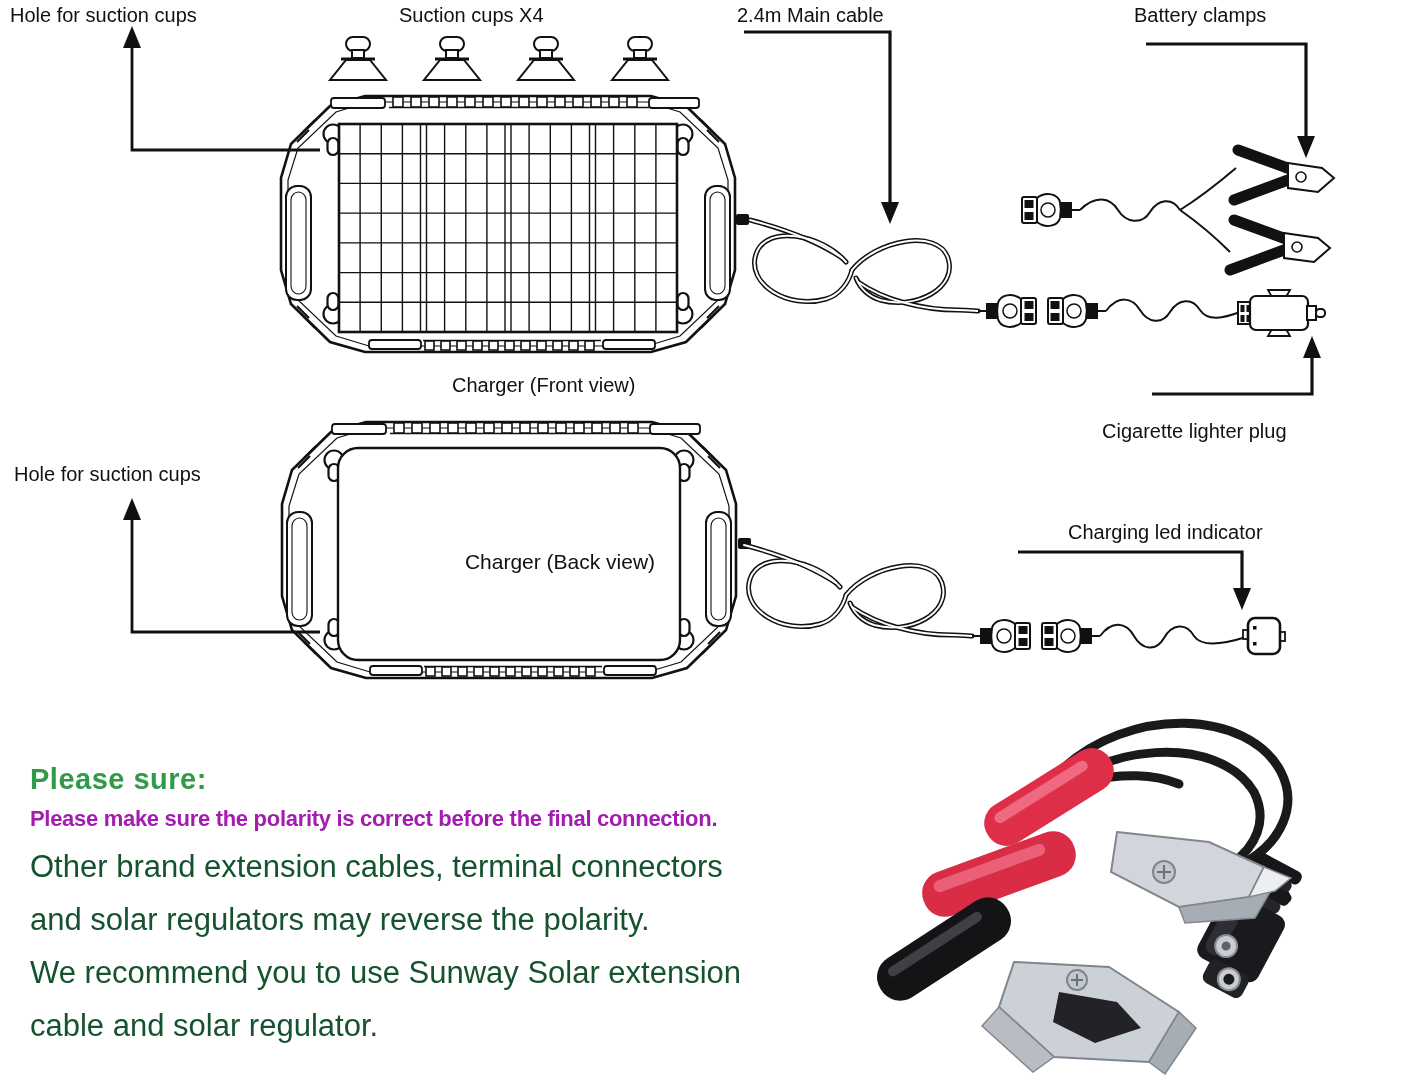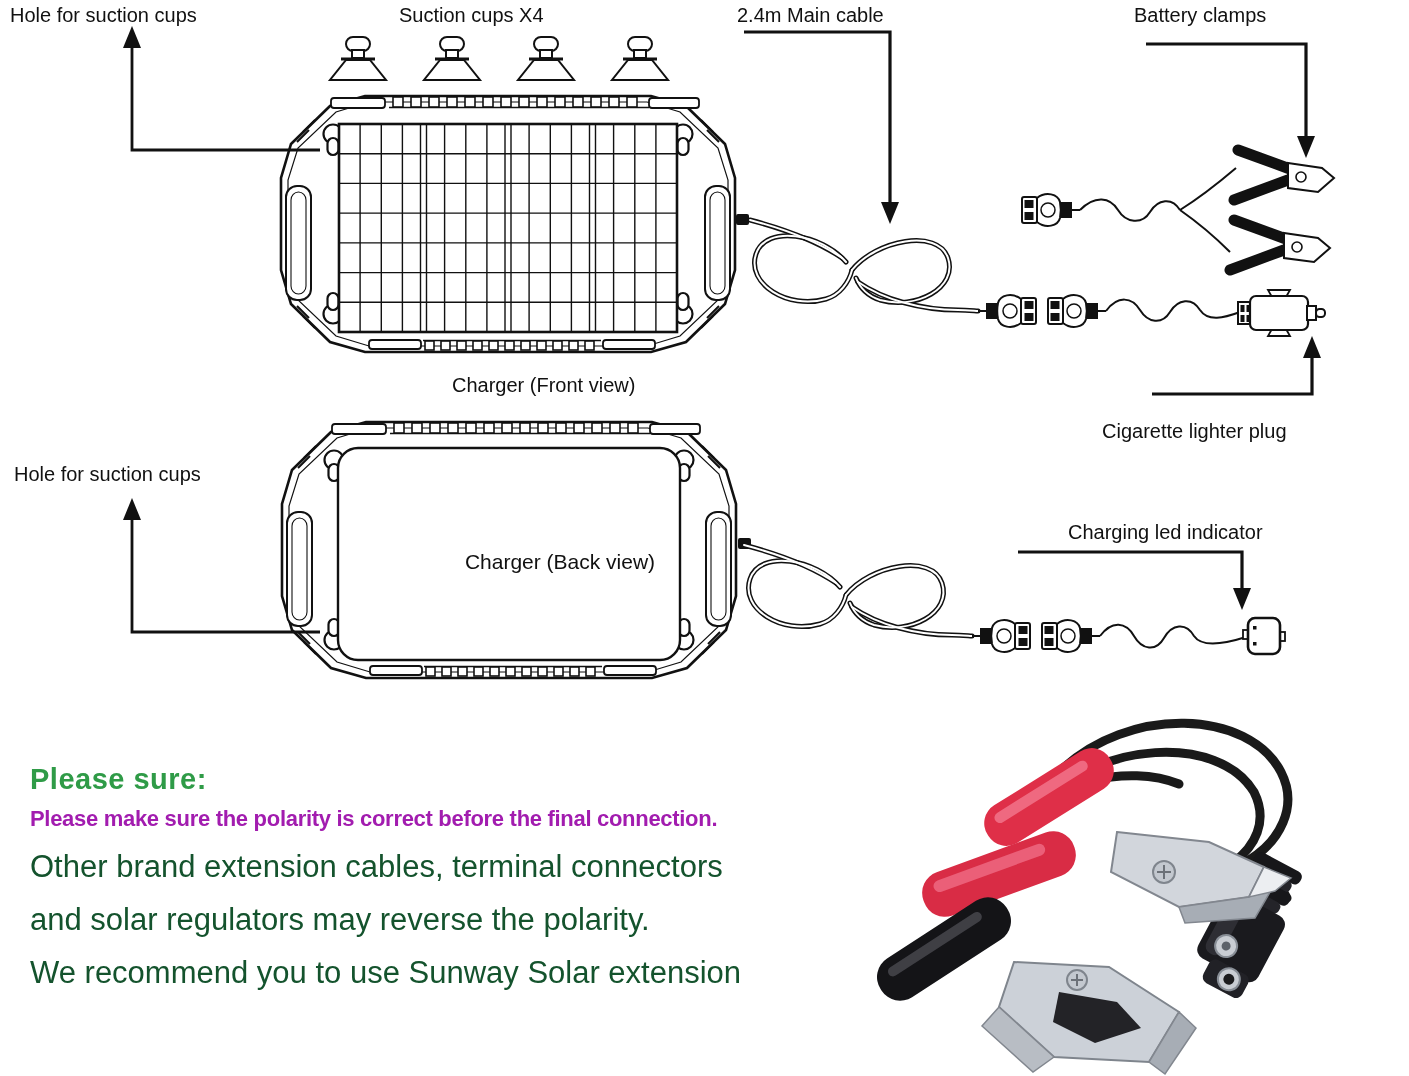--- a/index.html
+++ b/index.html
@@ -218,20 +218,21 @@
   <div class="lbl lbl-center" style="left:448px;top:549px;width:224px;font-size:21px;">Charger (Back view)</div>
   <div class="lbl" style="left:1102px;top:419px;">Cigarette lighter plug</div>
   <div class="lbl" style="left:1068px;top:511px;margin-top:9px;">Charging led indicator</div>
 
   <div class="note-heading" style="color:#2f9b47;">Please sure:</div>
   <div class="note-warning" style="color:#a21caf;">Please make sure the polarity is correct before the final connection.</div>
   <div class="note-body">
     <div>Other brand extension cables, terminal connectors</div>
     <div>and solar regulators may reverse the polarity.</div>
     <div>We recommend you to use Sunway Solar extension</div>
+    <div>cable and solar regulator.</div>
   </div>
 
   <svg class="photo-svg" width="560" height="364" viewBox="0 0 560 364">
 
     <g fill="none" stroke="#1a1a1a" stroke-width="9" stroke-linecap="round">
       <path d="M210,60 C280,-8 400,-2 432,60 C450,95 430,130 400,148"></path>
       <path d="M185,95 C250,28 370,22 405,80 C420,110 405,135 385,150"></path>
       <path d="M160,120 C200,68 280,52 330,72"></path>
       <path d="M400,148 C418,160 430,170 438,186"></path>
     </g>

